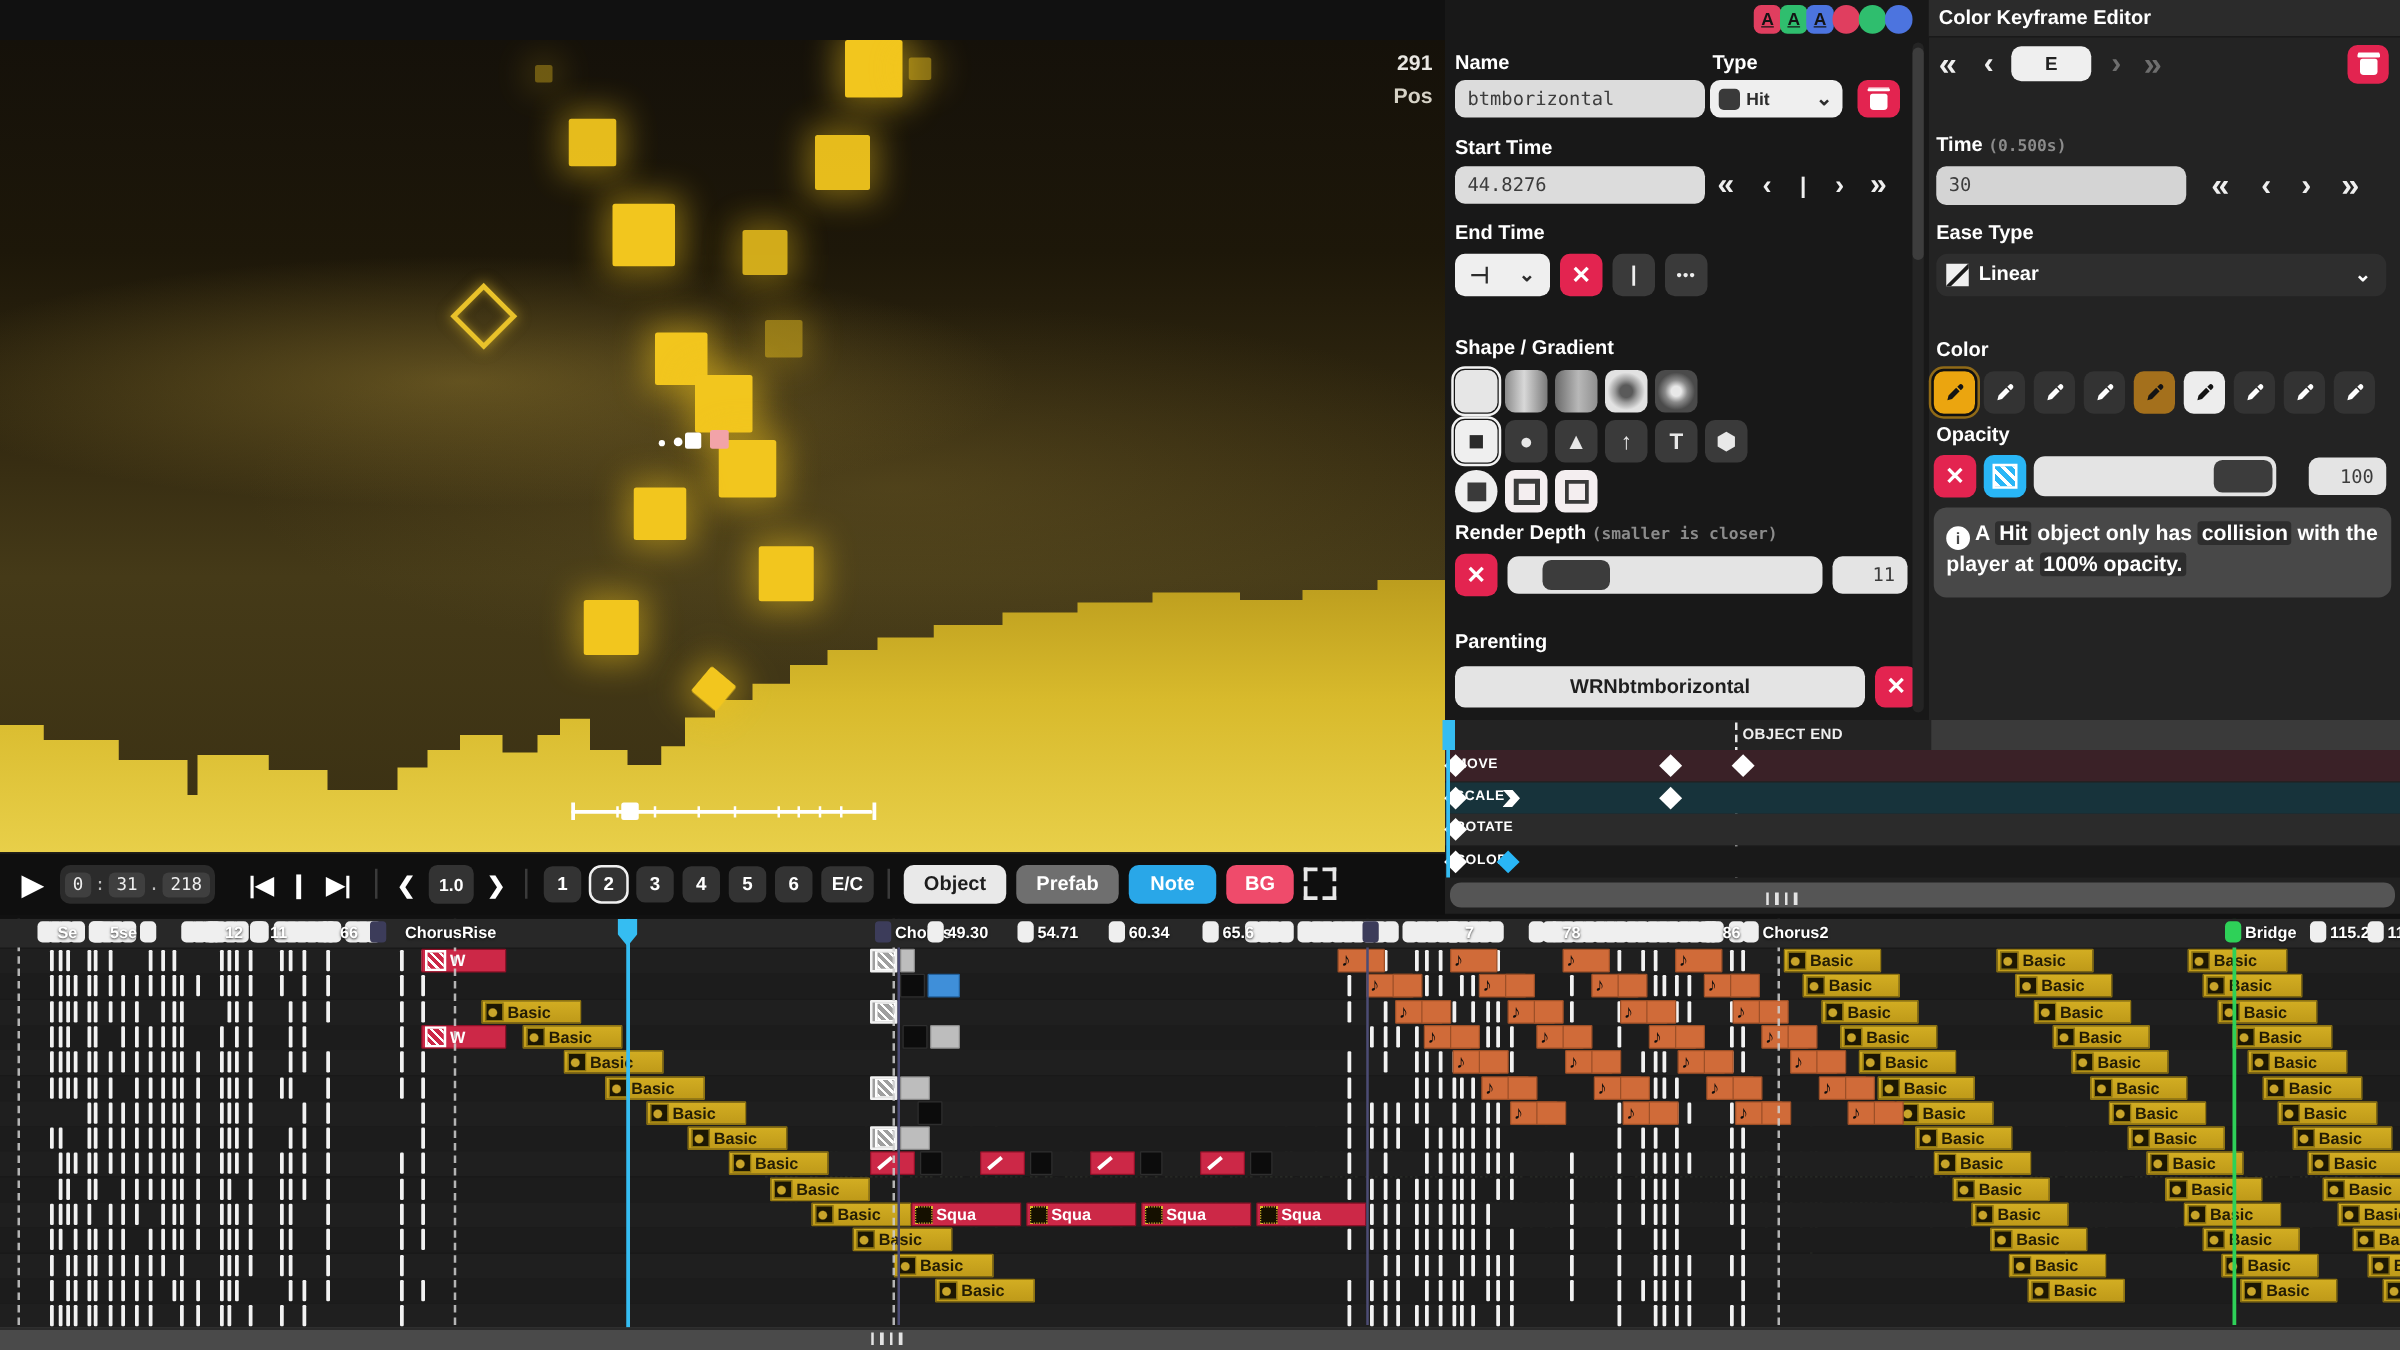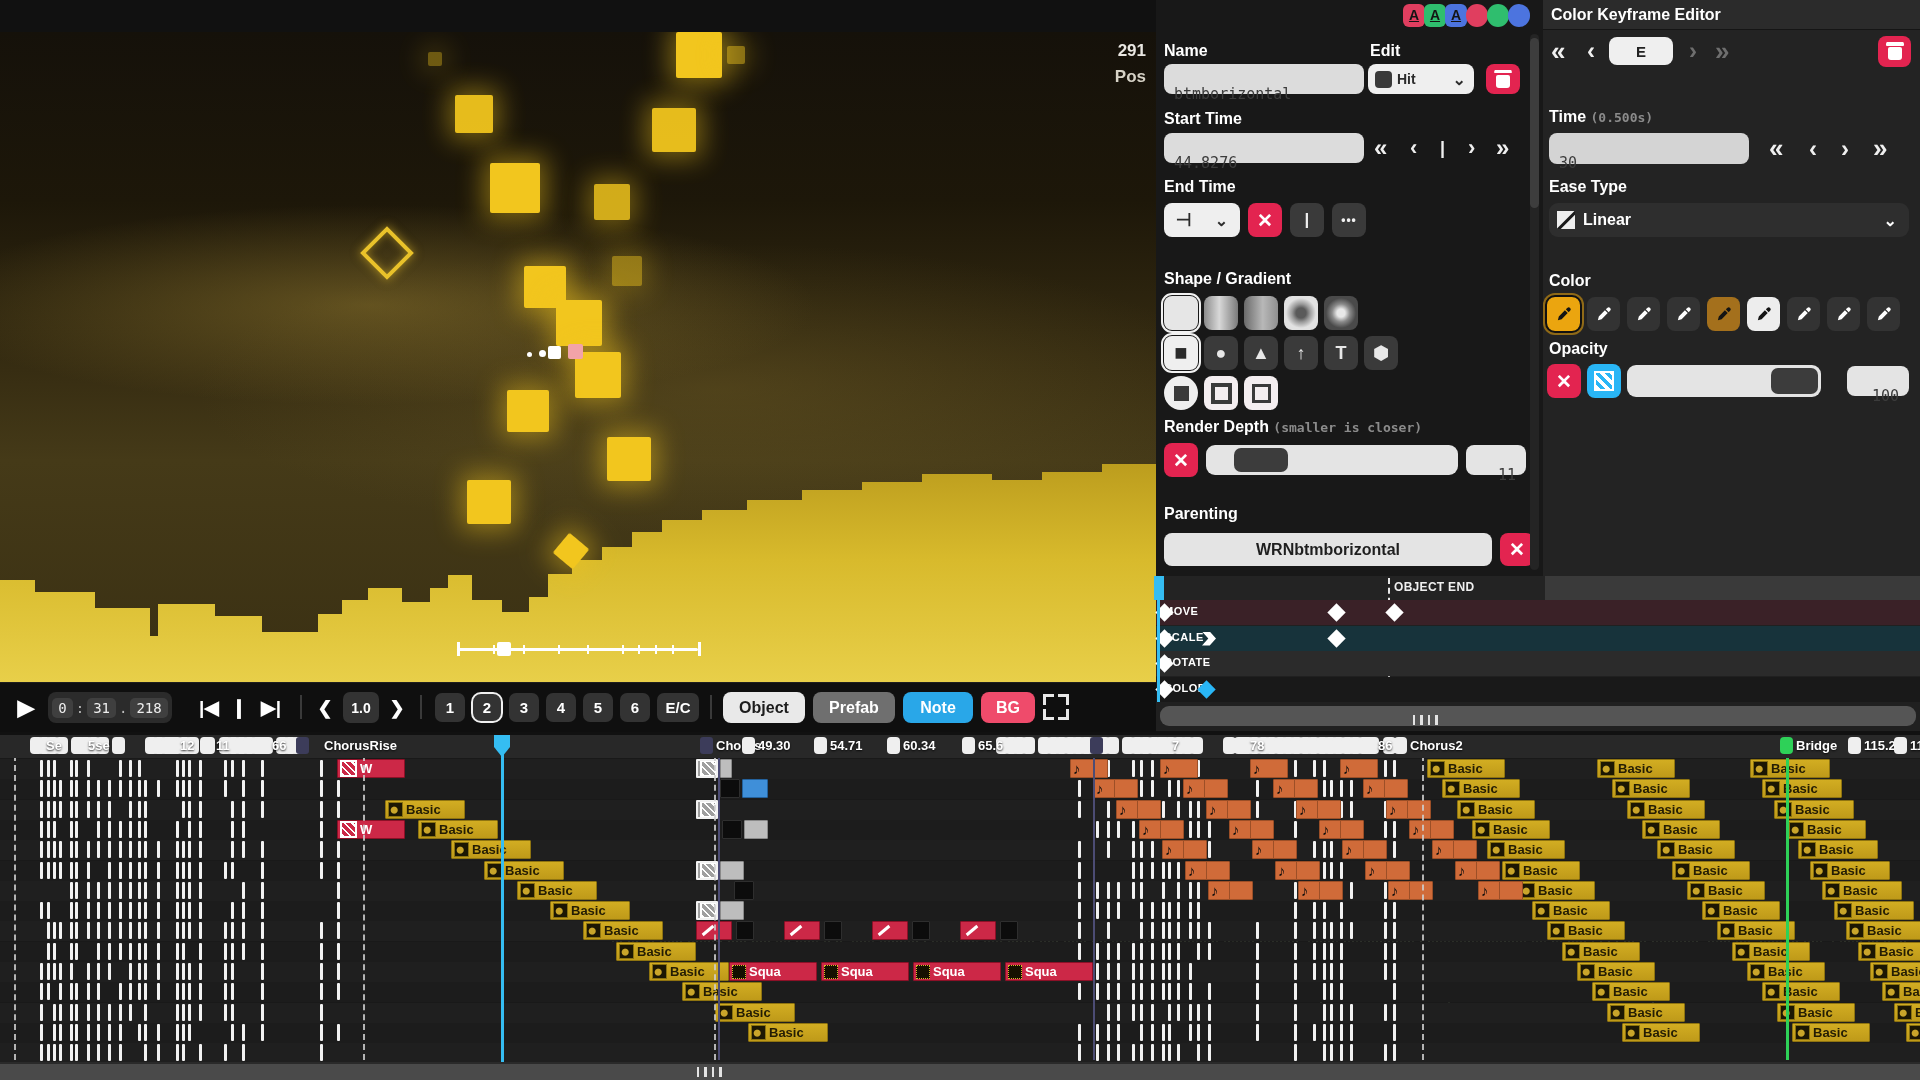--- a/index.html
+++ b/index.html
@@ -23,21 +23,21 @@
   .vp-dot{position:absolute;border-radius:50%;background:#fff;}
   #vp-progress .bar{position:absolute;height:3px;background:#fff;border-radius:2px;}
   #vp-progress .cap{position:absolute;width:3px;height:14px;background:#fff;}
   #vp-progress .tick{position:absolute;width:2px;height:9px;background:#fff;}
   #vp-progress .knob{position:absolute;background:#fff;border-radius:2px;}
   #vp-debug{position:absolute;right:10px;top:6px;text-align:right;color:#e9e7e2;font-weight:700;font-size:17px;line-height:26px;}
   
   .lbl{color:#fff;font-weight:700;font-size:16px;}
   .hint{color:#8b8b8b;font-weight:700;font-size:13px;font-family:"DejaVu Sans Mono",monospace;}
   .field{background:#dcdcdc;border-radius:8px;color:#3c3c3c;font-family:"DejaVu Sans Mono",monospace;
-    font-size:15px;line-height:30px;padding:15px 10px;box-sizing:border-box;}
+    font-size:15px;line-height:30px;padding:0 10px;box-sizing:border-box;}
   .btn-red{background:#e32450;border-radius:8px;display:flex;align-items:center;justify-content:center;}
   .btn-dark{background:#3a3a3a;border-radius:8px;display:flex;align-items:center;justify-content:center;color:#efefef;font-weight:700;}
   .btn-light{background:#efefef;border-radius:8px;display:flex;align-items:center;justify-content:center;color:#222;font-weight:700;}
   .xmark{color:#fff;font-weight:700;font-size:19px;line-height:1;}
   .chev{color:#efefef;font-weight:700;}
   .chev.dis{color:#6e6e6e;}
   .trash{width:16px;height:17px;position:relative;}
   .trash:before{content:"";position:absolute;left:1px;top:4px;width:14px;height:13px;background:#fff;border-radius:2px 2px 3px 3px;}
   .trash:after{content:"";position:absolute;left:-1px;top:0px;width:18px;height:2.5px;background:#fff;border-radius:1px;box-shadow:0 -1.5px 0 -0.5px #fff;}
   .slider{background:#e4e4e4;border-radius:9px;position:relative;}
@@ -198,21 +198,21 @@
         <div class="hdr-ic" style="left: 247px; background: rgb(224, 62, 95); border-radius: 6px;"><u>A</u></div>
         <div class="hdr-ic" style="left: 268px; background: rgb(47, 190, 110); border-radius: 6px;"><u>A</u></div>
         <div class="hdr-ic" style="left: 289px; background: rgb(76, 116, 223); border-radius: 6px;"><u>A</u></div>
         <div class="hdr-ic" style="left: 310px; background: rgb(224, 62, 95); border-radius: 11px;"></div>
         <div class="hdr-ic" style="left: 331px; background: rgb(47, 190, 110); border-radius: 11px;"></div>
         <div class="hdr-ic" style="left: 352px; background: rgb(76, 116, 223); border-radius: 11px;"></div>
       </div>
 
     <div class="abs lbl" style="left:8px;top:42px;">Name</div>
     <div class="abs field" style="left:8px;top:64px;width:200px;height:30px;">btmborizontal</div>
-    <div class="abs lbl" style="left:214px;top:42px;">Edit</div>
+    <div class="abs lbl" style="left:214px;top:42px;">Type</div>
     <div class="abs" style="left:212px;top:64px;width:106px;height:30px;background:#efefef;border-radius:8px;display:flex;align-items:center;">
       <span style="width:17px;height:17px;background:#3a3a3a;border-radius:4px;margin:0 5px 0 7px;"></span>
       <span style="color:#2c2c2c;font-weight:700;font-size:14px;flex:1;">Hit</span>
       <span style="color:#2c2c2c;font-weight:700;margin-right:8px;">⌄</span>
     </div>
     <div class="abs btn-red" style="left:330px;top:64px;width:34px;height:30px;">
         <span class="trash"></span>
       </div>
 
     <div class="abs lbl" style="left:8px;top:110px;">Start Time</div>
@@ -371,20 +371,24 @@
         <span class="xmark">✕</span>
       </div>
     <div class="abs" style="left:44px;top:364px;width:34px;height:34px;background:#29b6f6;border-radius:8px;display:flex;align-items:center;justify-content:center;">
         <span class="stripesq"></span>
       </div>
     <div class="abs slider" style="left:84px;top:365px;width:194px;height:32px;">
       <span class="thumb" style="left:144px;width:47px;"></span>
     </div>
     <div class="abs field" style="left:304px;top:366px;width:62px;height:30px;text-align:right;background:#e4e4e4;">100</div>
 
+    <div id="cke-info" style="left:4px;top:406px;width:366px;height:72px;">
+      <span class="i-ic">i</span>
+      <span>A </span><span class="hl">Hit</span><span> object only has </span><span class="hl">collision</span><span> with the player at </span><span class="hl">100% opacity.</span>
+    </div>
   </div>
 
   <div id="dope">
     <div id="dope-top">
         <span class="lighter"></span>
       </div>
     <div class="abs" style="left:238px;top:4px;color:#efefef;font-weight:700;font-size:12px;letter-spacing:.3px;">OBJECT END</div>
     <div id="objend-line"></div>
     <div id="dope-rows">
         <div class="dope-row" style="top: 24px; background: rgb(58, 33, 39);">

